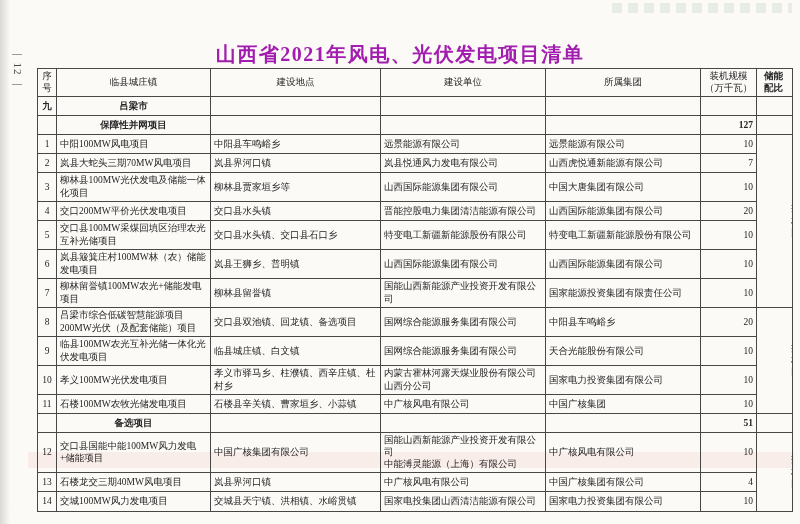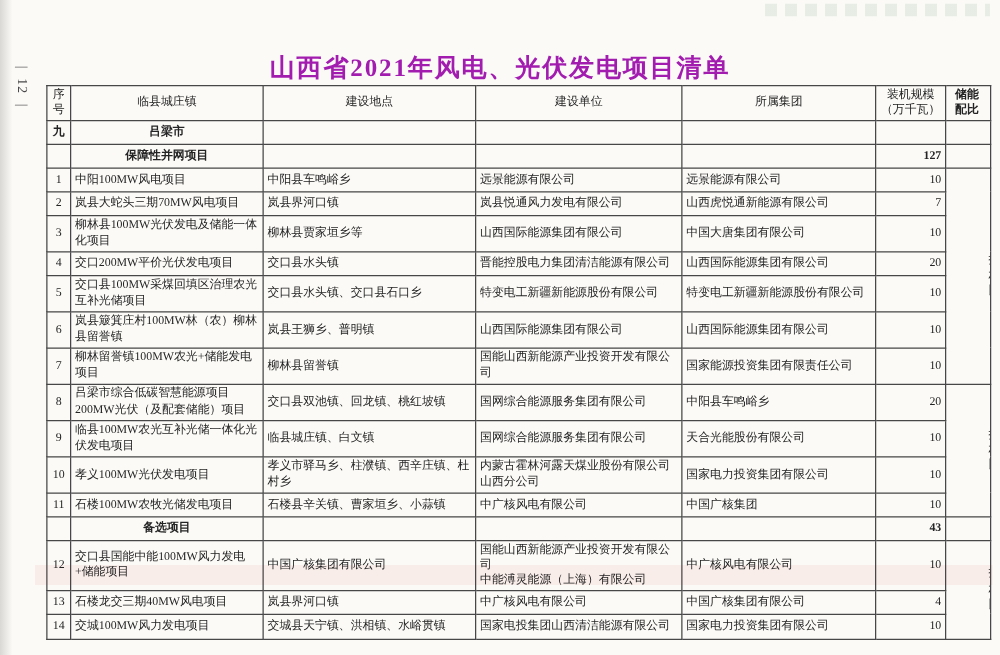--- a/index.html
+++ b/index.html
@@ -157,40 +157,40 @@
     <td class="c">5</td>
     <td>交口县100MW采煤回填区治理农光互补光储项目</td>
     <td>交口县水头镇、交口县石口乡</td>
     <td>特变电工新疆新能源股份有限公司</td>
     <td>特变电工新疆新能源股份有限公司</td>
     <td class="num">10</td>
   </tr>
 
   <tr class="h2">
     <td class="c">6</td>
-    <td>岚县簸箕庄村100MW林（农）柳林县留誉镇</td>
+    <td>岚县簸箕庄村100MW林（农）储能发电项目</td>
     <td>岚县王狮乡、普明镇</td>
     <td>山西国际能源集团有限公司</td>
     <td>山西国际能源集团有限公司</td>
     <td class="num">10</td>
   </tr>
 
   <tr class="h2">
     <td class="c">7</td>
     <td>柳林留誉镇100MW农光+储能发电项目</td>
     <td>柳林县留誉镇</td>
     <td>国能山西新能源产业投资开发有限公司</td>
     <td>国家能源投资集团有限责任公司</td>
     <td class="num">10</td>
   </tr>
 
   <tr class="h2">
     <td class="c">8</td>
     <td>吕梁市综合低碳智慧能源项目200MW光伏（及配套储能）项目</td>
-    <td>交口县双池镇、回龙镇、桃红坡镇</td>
+    <td>交口县双池镇、回龙镇、备选项目</td>
     <td>国网综合能源服务集团有限公司</td>
     <td>中阳县车鸣峪乡</td>
     <td class="num">20</td>
     <td class="storage" rowspan="4"><span class="w3">按申报材料配比配置</span></td>
   </tr>
 
   <tr class="h2">
     <td class="c">9</td>
     <td>临县100MW农光互补光储一体化光伏发电项目</td>
     <td>临县城庄镇、白文镇</td>
@@ -216,21 +216,21 @@
     <td>中国广核集团</td>
     <td class="num">10</td>
   </tr>
 
   <tr class="h1">
     <td></td>
     <td class="c b">备选项目</td>
     <td></td>
     <td></td>
     <td></td>
-    <td class="num b">43</td>
+    <td class="num b">51</td>
     <td></td>
   </tr>
 
   <tr class="h2">
     <td class="c">12</td>
     <td>交口县国能中能100MW风力发电+储能项目</td>
     <td>中国广核集团有限公司</td>
     <td>
       <div>国能山西新能源产业投资开发有限公司</div>
       <div>中能溥灵能源（上海）有限公司</div>

